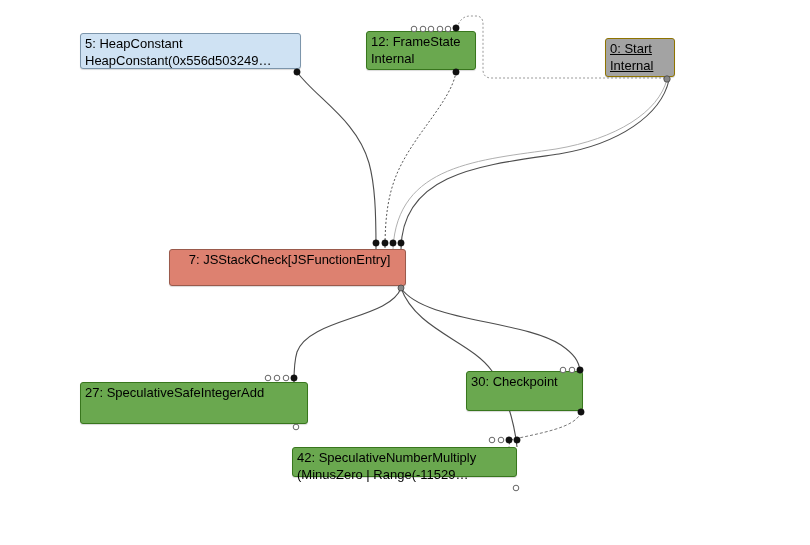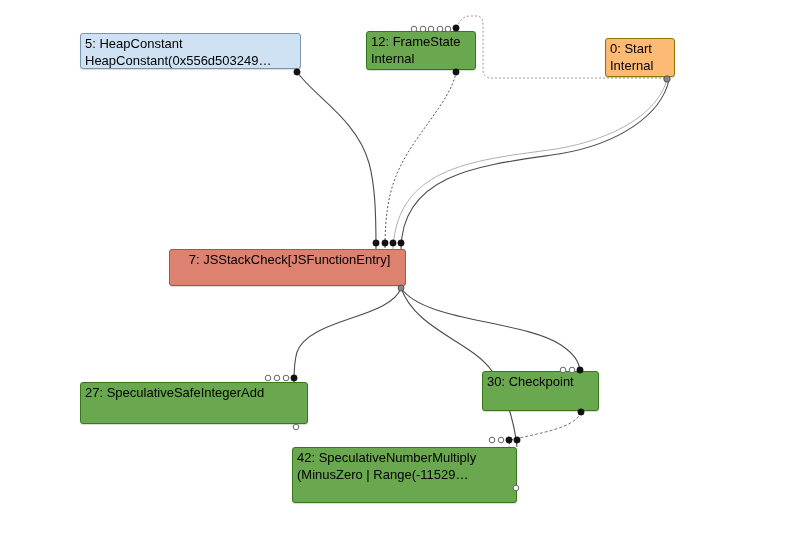--- a/index.html
+++ b/index.html
@@ -14,21 +14,21 @@
     position:absolute;z-index:2;box-sizing:border-box;
     border-radius:3px;border:1px solid #555;
     font-size:13px;line-height:17px;color:#000;
     padding:1px 0 0 4px;white-space:nowrap;overflow:visible;
     box-shadow:0 1px 1px rgba(0,0,0,0.15);
   }
   .node .l1,.node .l2{height:17px;}
   .node-green{background:#6aa84f;border-color:#38761d;}
   .node-blue{background:#cfe2f3;border-color:#7c95ab;}
   .node-red{background:#dd8170;border-color:#9a5a4c;text-align:center;}
-  .node-gold{background:#fdba74;border-color:#8f7400;}
+  .node-gold{background:#a3a3a3;border-color:#8f7400;text-decoration:underline;}
   path.e-solid{stroke:#4d4d4d;stroke-width:1.1;fill:none;}
   path.e-solid-light{stroke:#b0b0b0;stroke-width:1;fill:none;}
   path.e-dotted{stroke:#555;stroke-width:1;fill:none;stroke-dasharray:2,2;}
   path.e-dotted-light{stroke:#999;stroke-width:1;fill:none;stroke-dasharray:2,2;}
   path.e-dashed{stroke:#777;stroke-width:1;fill:none;stroke-dasharray:3,2;}
   circle.p-hollow{fill:#ffffff;stroke:#666;stroke-width:1;}
   circle.p-filled{fill:#111;stroke:#111;stroke-width:0.5;}
   circle.p-out-gray{fill:#888;stroke:#444;stroke-width:0.8;}
 </style>
 </head>
@@ -64,25 +64,25 @@
   </div>
 
   <div class="node node-red" style="left:169px;top:249px;width:237px;height:37px;">
     <div class="l1">7: JSStackCheck[JSFunctionEntry]</div>
   </div>
 
   <div class="node node-green" style="left:80px;top:382px;width:228px;height:42px;">
     <div class="l1">27: SpeculativeSafeIntegerAdd</div>
   </div>
 
-  <div class="node node-green" style="left:466px;top:371px;width:117px;height:40px;margin-left:16px;">
+  <div class="node node-green" style="left:466px;top:371px;width:117px;height:40px;">
     <div class="l1">30: Checkpoint</div>
   </div>
 
-  <div class="node node-green" style="left:292px;top:447px;width:225px;height:56px;">
+  <div class="node node-green" style="left:292px;top:447px;width:225px;height:30px;">
     <div class="l1">42: SpeculativeNumberMultiply</div>
     <div class="l2">(MinusZero | Range(-11529…</div>
   </div>
 
   <svg class="layer ports">
 
     <circle class="p-filled" cx="297" cy="72" r="3.2"></circle>
 
     <circle class="p-hollow" cx="414" cy="29" r="2.8"></circle>
     <circle class="p-hollow" cx="423" cy="29" r="2.8"></circle>

